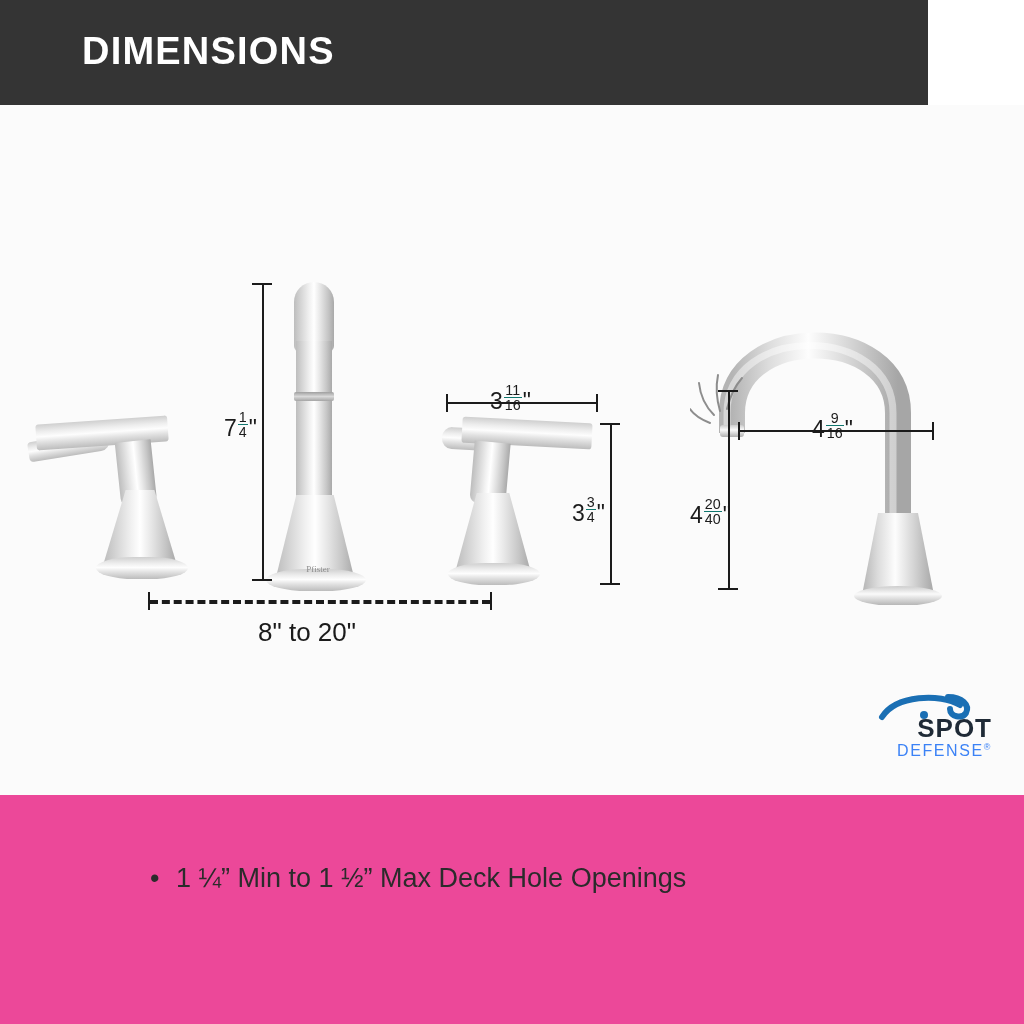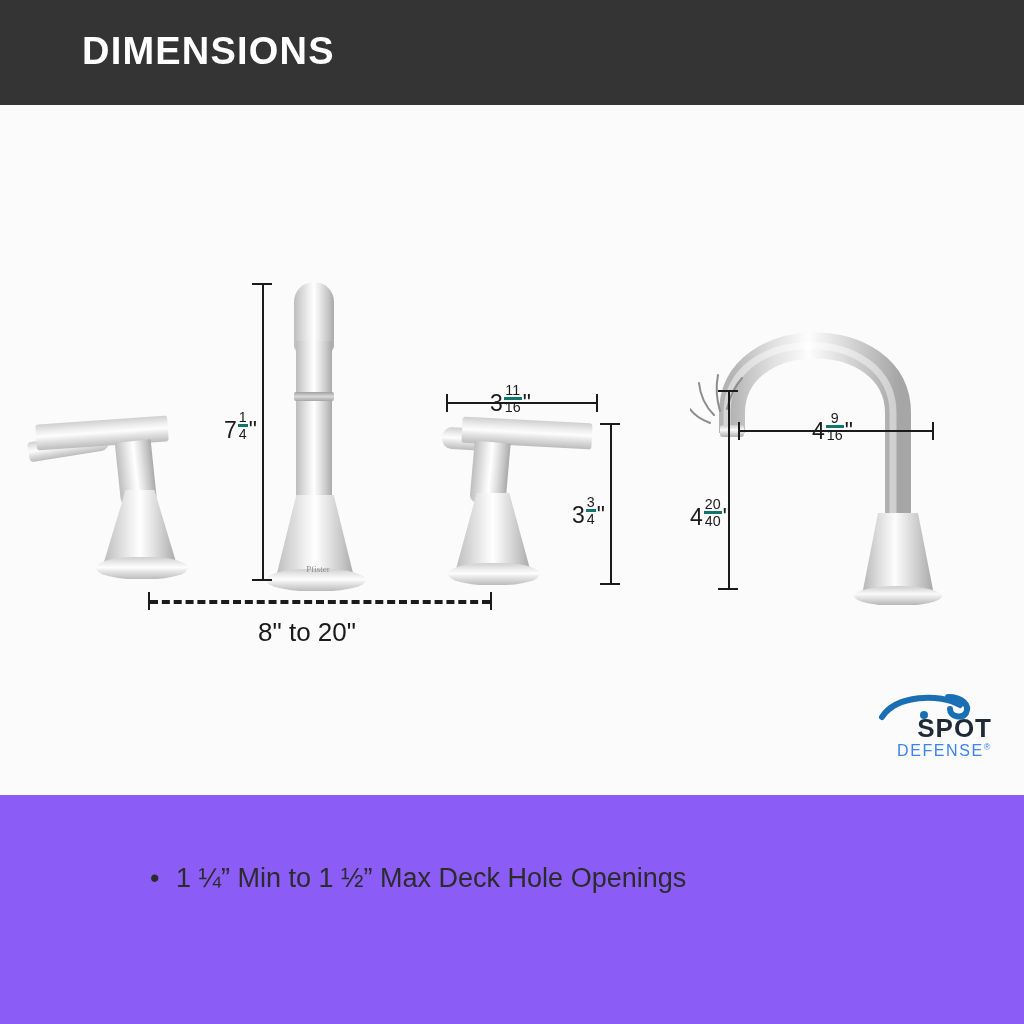--- a/index.html
+++ b/index.html
@@ -17,21 +17,21 @@
     position: relative;
     width: 1024px;
     height: 1024px;
     background: #ffffff;
   }
 
   
   .header {
     position: absolute;
     left: 0; top: 0;
-    width: 1024px;
+    width: 928px;
     height: 105px;
     background: #343434;
   }
   .header-title {
     position: absolute;
     left: 82px;
     top: 30px;
     font-size: 38px;
     font-weight: bold;
     color: #ffffff;
@@ -236,21 +236,21 @@
   .frac {
     display: inline-block;
     vertical-align: -0.1em;
     font-size: 0.62em;
     line-height: 1;
     text-align: center;
     margin: 0 1px;
   }
   .frac .num {
     display: block;
-    border-bottom: 3px solid #0f766e;
+    border-bottom: 1px solid #0f766e;
     padding: 0 1px;
   }
   .frac .den {
     display: block;
     padding: 0 1px;
   }
   .dashline {
     position: absolute;
     height: 0;
     border-top: 4px dashed #1b1b1b;
@@ -290,21 +290,21 @@
     top: -24px;
   }
 
   
   .notes {
     position: absolute;
     left: 0;
     top: 795px;
     width: 1024px;
     height: 229px;
-    background: #8b5cf6;
+    background: #ec4899;
   }
   .note-item {
     position: absolute;
     left: 150px;
     font-size: 27px;
     color: #2b2b2b;
     font-family: "Liberation Sans", sans-serif;
     white-space: nowrap;
   }
   .note-item .bullet {

